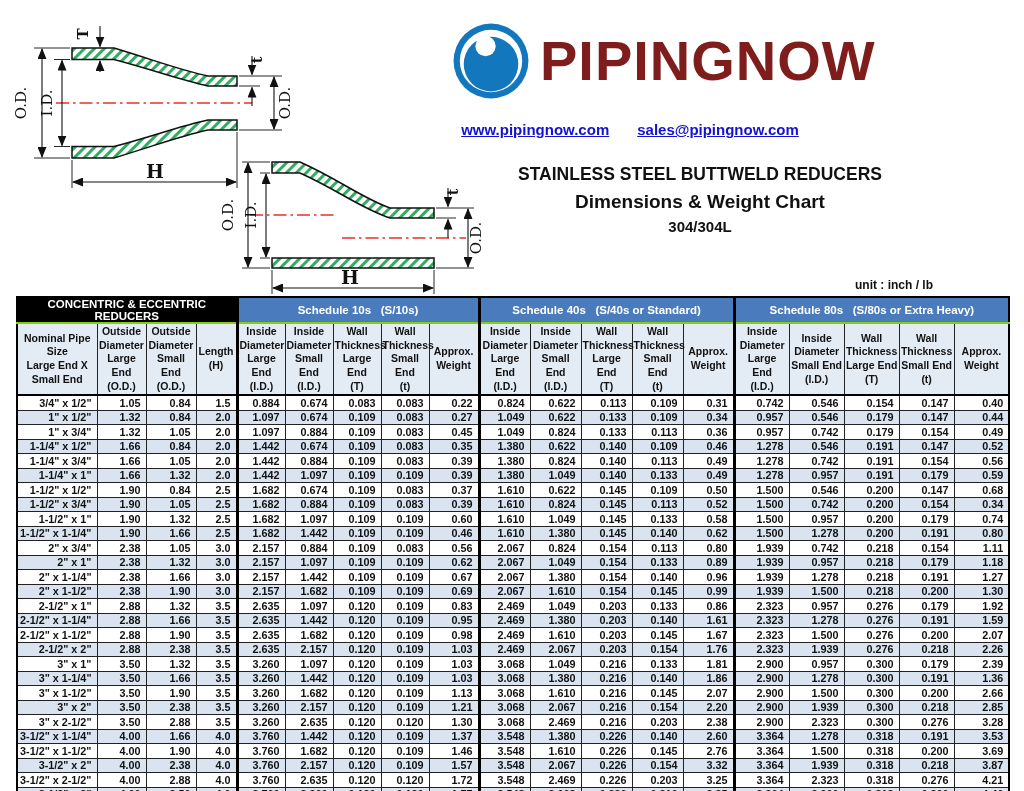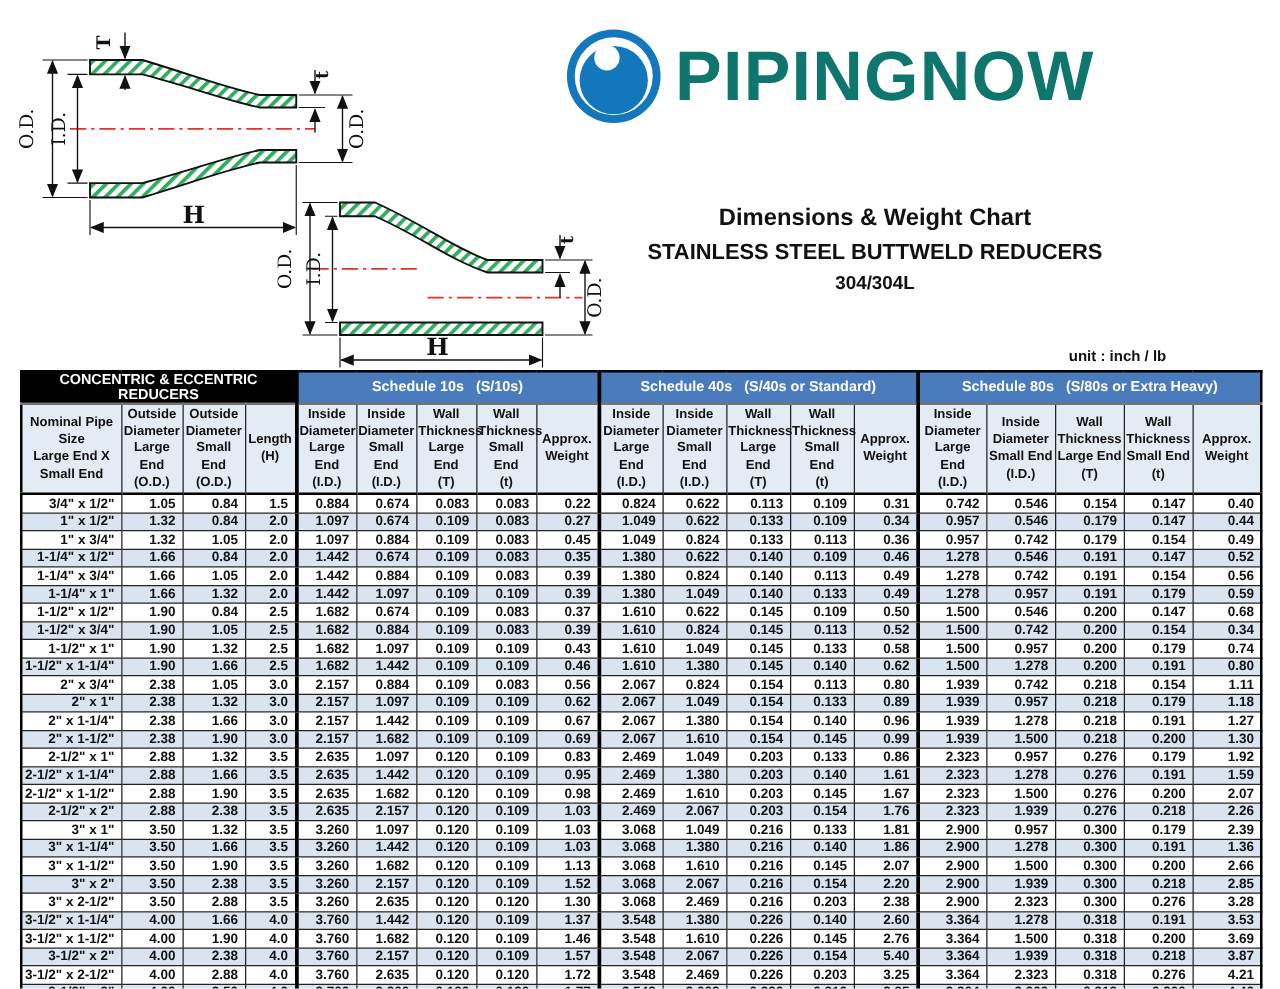--- a/index.html
+++ b/index.html
@@ -6,21 +6,21 @@
   #page{position:relative;width:1024px;height:791px;background:#ffffff;overflow:hidden;
         font-family:"Liberation Sans",sans-serif;color:#111;}
   svg text{font-family:"DejaVu Serif",serif;fill:#111;}
 
   
   .diagram{position:absolute;}
   #diagram-concentric{left:12px;top:10px;}
   #diagram-eccentric{left:222px;top:146px;}
 
   #logo{position:absolute;left:452px;top:22px;display:flex;align-items:center;gap:10px;}
-  #logo .logo-text{font-size:56px;font-weight:bold;color:#0f766e;letter-spacing:1px;
+  #logo .logo-text{font-size:56px;font-weight:bold;color:#7f1d1d;letter-spacing:1px;
                    font-family:"Liberation Sans",sans-serif;line-height:1;}
 
   #links{position:absolute;left:390px;top:121px;width:480px;text-align:center;
          font-size:15px;font-weight:bold;}
   #links a{color:#1212d0;text-decoration:underline;margin:0 14px;cursor:pointer;}
 
   #title-block{position:absolute;left:470px;top:164px;width:460px;text-align:center;
                font-weight:bold;color:#111;}
   #title-line1{font-size:17.5px;margin:0 0 6px 0;}
   #title-line2{font-size:19px;margin:0 0 5px 0;}
@@ -36,21 +36,21 @@
   table{border:2px solid #000;}
   th.band{height:18px;font-size:11.5px;font-weight:bold;color:#fff;text-align:center;padding:0;}
   th.black-band{background:#000;}
   th.blue-band{background:#4a7cbd;}
   th.subh{background:#e3ebf5;font-size:10.5px;font-weight:bold;white-space:pre-line;
           line-height:1.3;text-align:center;vertical-align:middle;height:58px;padding:1px;}
   tbody td{height:13.5px;font-size:10.8px;font-weight:bold;text-align:right;
            padding:0 5px 0 0;line-height:1;white-space:nowrap;overflow:hidden;}
   tbody tr.stripe td{background:#d9e4f0;}
   .gsep{border-left:3px solid #000 !important;}
-  thead tr.bands th{border-bottom:2px solid #737373;}
+  thead tr.bands th{border-bottom:2px solid #84cc16;}
   thead tr.subhdr th{border-bottom:2px solid #000;}
 </style>
 </head>
 <body>
 
 <div id="page">
 
   <svg id="diagram-concentric" class="diagram" width="292" height="190" viewBox="0 0 292 190">
     <defs>
       <pattern id="hatchC" patternUnits="userSpaceOnUse" width="7" height="7" patternTransform="rotate(-45)">
@@ -141,24 +141,27 @@
   <div id="logo">
     <svg width="78" height="78" viewBox="0 0 100 100">
       <circle cx="50" cy="50" r="48" fill="#1377be"></circle>
       <circle cx="50" cy="50" r="40" fill="#ffffff"></circle>
       <circle cx="50" cy="54" r="35" fill="#1377be"></circle>
       <circle cx="43" cy="31" r="13" fill="#ffffff"></circle>
     </svg>
     <span class="logo-text">PIPINGNOW</span>
   </div>
 
+  <div id="links">
+    <a>www.pipingnow.com</a><a>sales@pipingnow.com</a>
+  </div>
 
   <div id="title-block">
+    <div id="title-line1">STAINLESS STEEL BUTTWELD REDUCERS</div>
     <div id="title-line2">Dimensions &amp; Weight Chart</div>
-    <div id="title-line1">STAINLESS STEEL BUTTWELD REDUCERS</div>
     <div id="title-line3">304/304L</div>
   </div>
 
   <div id="unit-label">unit : inch / lb</div>
 
   <table>
     <colgroup>
       <col style="width:80px">
         <col style="width:49px">
         <col style="width:50px">
@@ -428,21 +431,21 @@
         </tr>
         <tr>
           <td>1-1/2" x 1"</td>
           <td>1.90</td>
           <td>1.32</td>
           <td>2.5</td>
           <td class="gsep">1.682</td>
           <td>1.097</td>
           <td>0.109</td>
           <td>0.109</td>
-          <td>0.43</td>
+          <td>0.60</td>
           <td class="gsep">1.610</td>
           <td>1.049</td>
           <td>0.145</td>
           <td>0.133</td>
           <td>0.58</td>
           <td class="gsep">1.500</td>
           <td>0.957</td>
           <td>0.200</td>
           <td>0.179</td>
           <td>0.74</td>
@@ -701,21 +704,21 @@
         </tr>
         <tr class="stripe">
           <td>3" x 2"</td>
           <td>3.50</td>
           <td>2.38</td>
           <td>3.5</td>
           <td class="gsep">3.260</td>
           <td>2.157</td>
           <td>0.120</td>
           <td>0.109</td>
-          <td>1.52</td>
+          <td>1.21</td>
           <td class="gsep">3.068</td>
           <td>2.067</td>
           <td>0.216</td>
           <td>0.154</td>
           <td>2.20</td>
           <td class="gsep">2.900</td>
           <td>1.939</td>
           <td>0.300</td>
           <td>0.218</td>
           <td>2.85</td>
@@ -790,21 +793,21 @@
           <td>4.0</td>
           <td class="gsep">3.760</td>
           <td>2.157</td>
           <td>0.120</td>
           <td>0.109</td>
           <td>1.57</td>
           <td class="gsep">3.548</td>
           <td>2.067</td>
           <td>0.226</td>
           <td>0.154</td>
-          <td>5.40</td>
+          <td>3.32</td>
           <td class="gsep">3.364</td>
           <td>1.939</td>
           <td>0.318</td>
           <td>0.218</td>
           <td>3.87</td>
         </tr>
         <tr>
           <td>3-1/2" x 2-1/2"</td>
           <td>4.00</td>
           <td>2.88</td>

